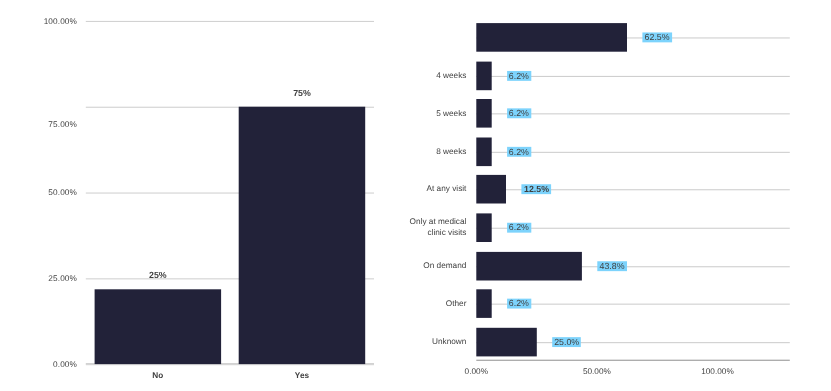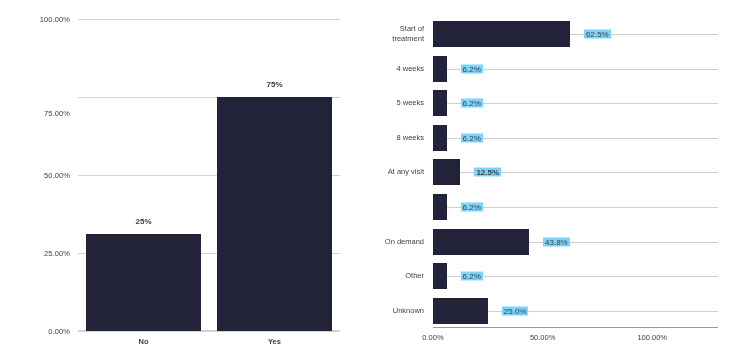--- a/index.html
+++ b/index.html
@@ -178,42 +178,40 @@
           <div class="lytick" style="top: 234px;">25.00%</div>
           <div class="lgridline" style="top: 156px;"></div>
           <div class="lytick" style="top: 156px;">50.00%</div>
           <div class="lgridline" style="top: 78px;"></div>
           <div class="lytick" style="top: 94px; margin-left: 16px;">75.00%</div>
           <div class="lgridline" style="top: 0px;"></div>
           <div class="lytick" style="top: 0px;">100.00%</div>
         </div>
       <div id="left-baseline"></div>
       <div id="left-bars">
-          <div class="lbar" style="left: 8px; width: 115px; height: 97px; background: rgb(34, 34, 57);">
+          <div class="lbar" style="left: 8px; width: 115px; height: 68px; background: rgb(34, 34, 57);">
             <div class="lbar-value">25%</div>
             <div class="lxtick">No</div>
           </div>
           <div class="lbar" style="left: 139px; width: 115px; height: 234px; background: rgb(34, 34, 57);">
             <div class="lbar-value">75%</div>
             <div class="lxtick">Yes</div>
           </div>
         </div>
     </div>
   </div>
 
   <div id="right-chart">
 
     <div id="right-plot">
       <div id="right-rows">
           <div class="hrow" style="top: 0px; height: 34.5556px;">
             <div class="hgridline"></div>
             <div class="hbar" style="top: 4.27778px; width: 137.019px; height: 26px; background: rgb(34, 34, 57);"></div>
             <div class="hbar-value" style="left: 151.019px;">62.5%</div>
-            <div class="hcat">Start of
-treatment</div>
           </div>
           <div class="hrow" style="top: 34.5556px; height: 34.5556px;">
             <div class="hgridline"></div>
             <div class="hbar" style="top: 4.27778px; width: 13.5923px; height: 26px; background: rgb(34, 34, 57);"></div>
             <div class="hbar-value" style="left: 27.5923px;">6.2%</div>
             <div class="hcat">4 weeks</div>
           </div>
           <div class="hrow" style="top: 69.1111px; height: 34.5556px;">
             <div class="hgridline"></div>
             <div class="hbar" style="top: 4.27778px; width: 13.5923px; height: 26px; background: rgb(34, 34, 57);"></div>
@@ -229,20 +227,22 @@
           <div class="hrow" style="top: 138.222px; height: 34.5556px;">
             <div class="hgridline"></div>
             <div class="hbar" style="top: 4.27778px; width: 27.4038px; height: 26px; background: rgb(34, 34, 57);"></div>
             <div class="hbar-value" style="left: 41.4038px; font-weight: bold;">12.5%</div>
             <div class="hcat">At any visit</div>
           </div>
           <div class="hrow" style="top: 172.778px; height: 34.5556px;">
             <div class="hgridline"></div>
             <div class="hbar" style="top: 4.27778px; width: 13.5923px; height: 26px; background: rgb(34, 34, 57);"></div>
             <div class="hbar-value" style="left: 27.5923px;">6.2%</div>
+            <div class="hcat">Only at medical
+clinic visits</div>
           </div>
           <div class="hrow" style="top: 207.333px; height: 34.5556px;">
             <div class="hgridline"></div>
             <div class="hbar" style="top: 4.27778px; width: 96.0231px; height: 26px; background: rgb(34, 34, 57);"></div>
             <div class="hbar-value" style="left: 110.023px;">43.8%</div>
             <div class="hcat">On demand</div>
           </div>
           <div class="hrow" style="top: 241.889px; height: 34.5556px;">
             <div class="hgridline"></div>
             <div class="hbar" style="top: 4.27778px; width: 13.5923px; height: 26px; background: rgb(34, 34, 57);"></div>

